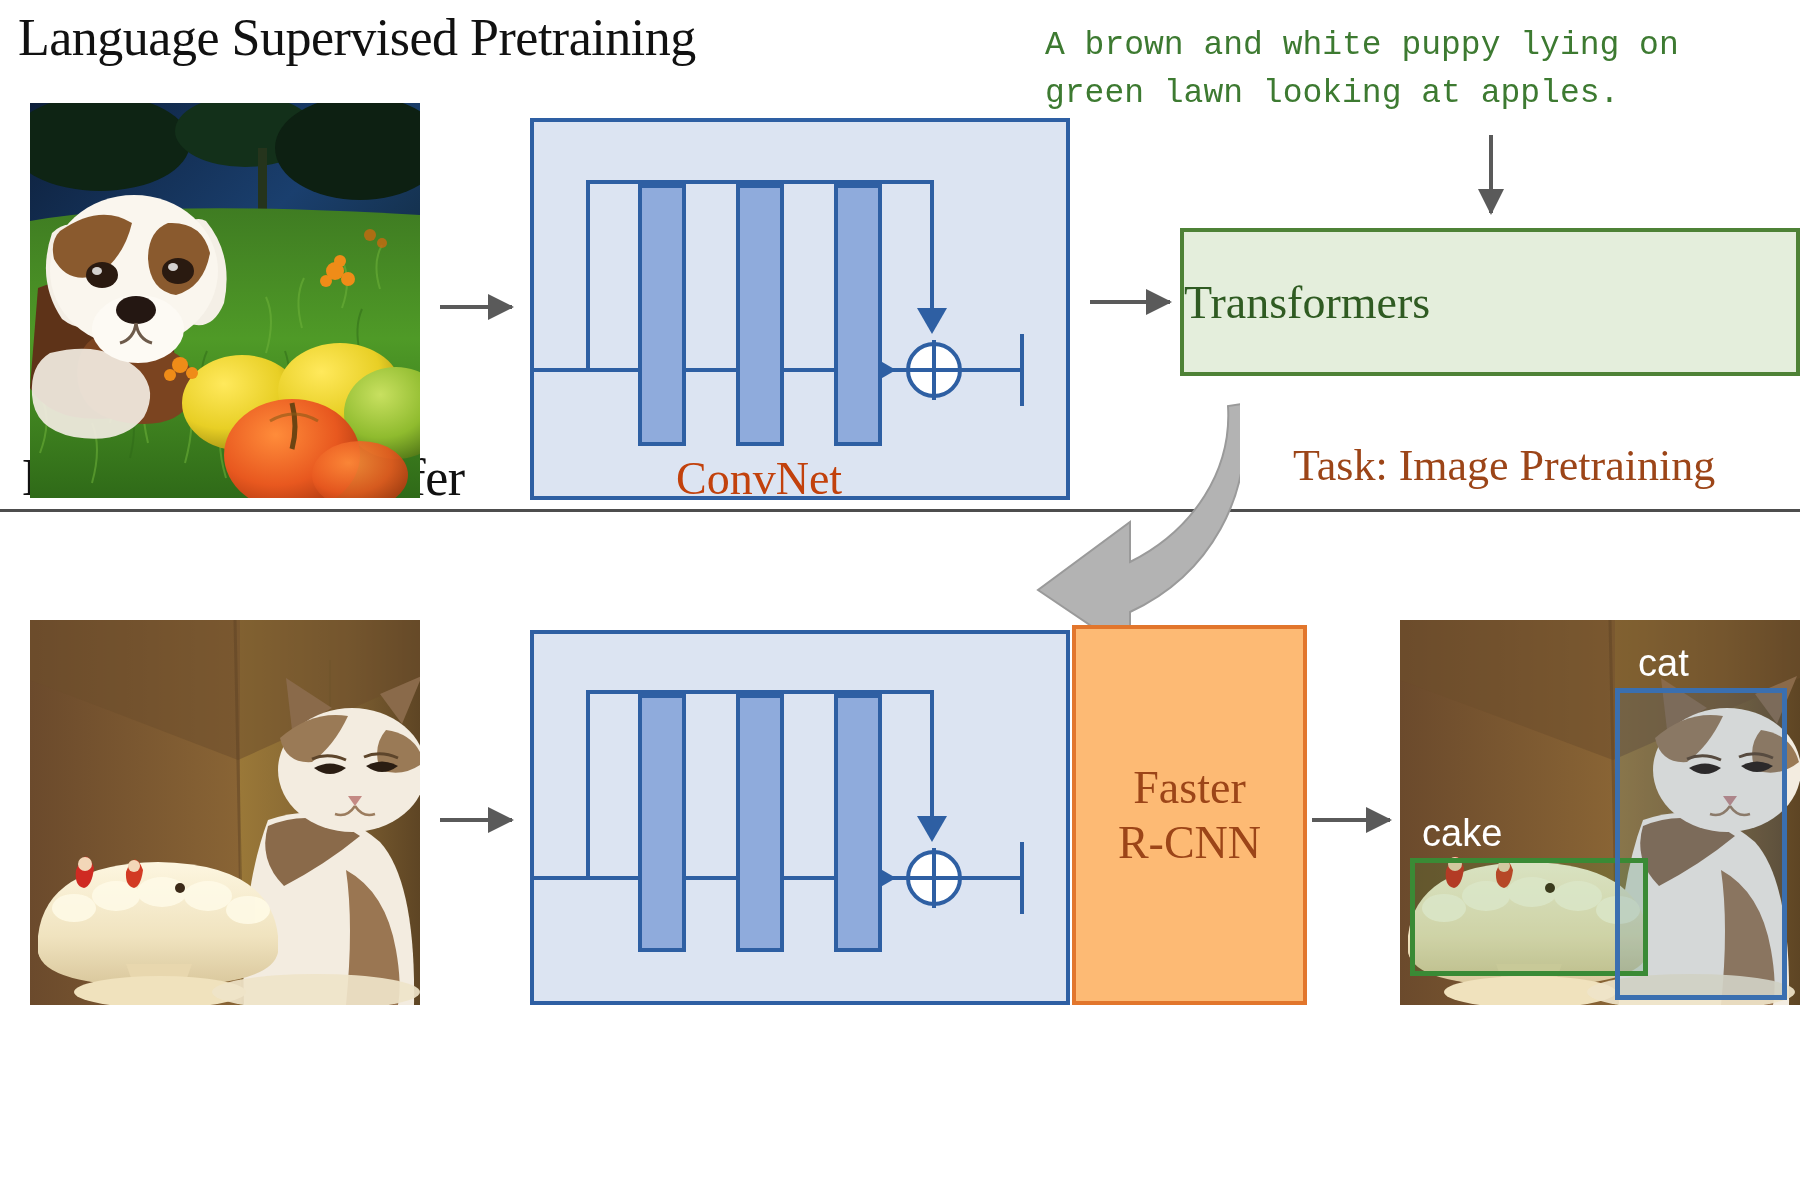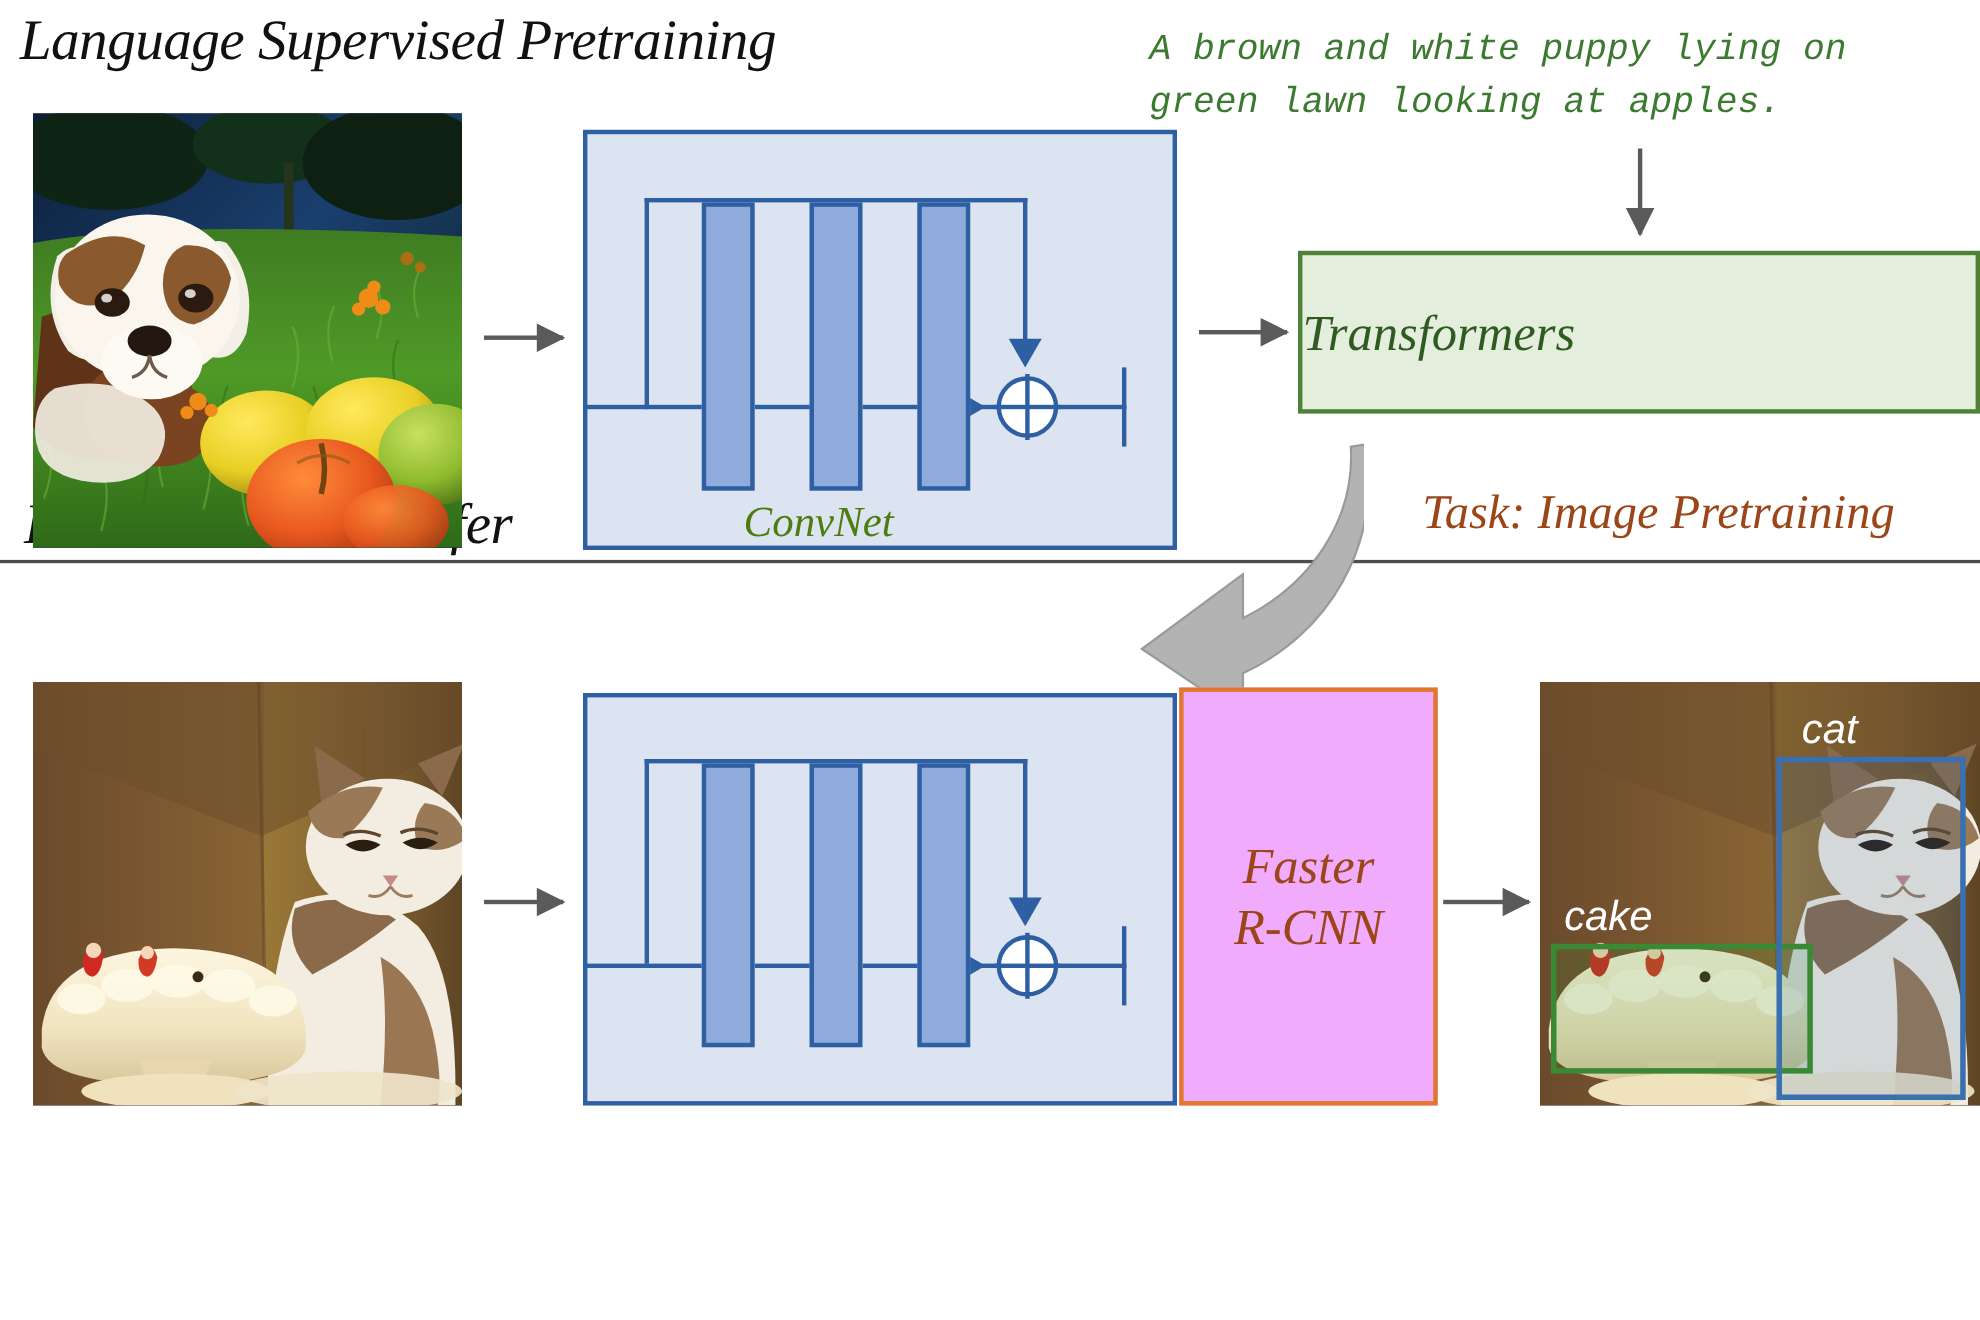--- a/index.html
+++ b/index.html
@@ -1,21 +1,21 @@
 <!DOCTYPE html>
 <html><head>
 <meta charset="utf-8">
 <style>
   html,body{margin:0;padding:0;}
   body{
     width:1800px;height:1200px;background:#ffffff;
     font-family:"Liberation Serif", serif;
     position:relative;overflow:hidden;
   }
-  .stage{position:absolute;left:0;top:0;width:1785px;height:1200px;font-style:italic;}
+  .stage{position:absolute;left:0;top:0;width:1785px;height:1200px;}
   .abs{position:absolute;}
 
   
   .section-title{
     font-family:"Liberation Serif", serif;
     color:#111111;
     white-space:nowrap;
     letter-spacing:-0.5px;
   }
   #title-pretrain{left:18px;top:8px;font-size:52px;}
@@ -47,21 +47,21 @@
   }
   #conv-top{left:530px;top:118px;width:540px;height:382px;}
   #conv-bot{left:530px;top:630px;width:540px;height:375px;}
 
   .conv-bar{
     position:absolute;background:#8fabdc;border:4px solid #2e5fa3;box-sizing:border-box;
   }
   .wire{position:absolute;background:#2e5fa3;}
   .convnet-label{
     position:absolute;font-family:"Liberation Serif",serif;
-    font-size:39px;color:#4d7c0f;white-space:nowrap;
+    font-size:46px;color:#c2410c;white-space:nowrap;
   }
 
   
   .plus-circle{
     position:absolute;width:56px;height:56px;border-radius:50%;
     background:#ffffff;border:4px solid #2e5fa3;box-sizing:border-box;
   }
   .plus-circle:before,.plus-circle:after{
     content:"";position:absolute;background:#2e5fa3;
   }
@@ -72,21 +72,21 @@
   #transformers-box{
     left:1180px;top:228px;width:620px;height:148px;
     background:#e4eedc;border:4px solid #4e8236;box-sizing:border-box;
     display:flex;align-items:center;justify-content:flex-start;
   }
   #transformers-box .lbl{font-size:46px;color:#2f5b22;font-family:"Liberation Serif",serif;}
 
   
   #frcnn-box{
     left:1072px;top:625px;width:235px;height:380px;
-    background:#f0abfc;border:4px solid #e2762c;box-sizing:border-box;
+    background:#fdba74;border:4px solid #e2762c;box-sizing:border-box;
     display:flex;align-items:center;justify-content:center;text-align:center;
   }
   #frcnn-box .lbl{font-size:46px;color:#9c4518;line-height:1.2;font-family:"Liberation Serif",serif;white-space:pre-line;}
 
   
   .brown-text{
     font-family:"Liberation Serif",serif;color:#9c4518;white-space:nowrap;
   }
   #task-text{left:1293px;top:440px;font-size:44px;}
   #example-text{left:1222px;top:525px;font-size:44px;}

